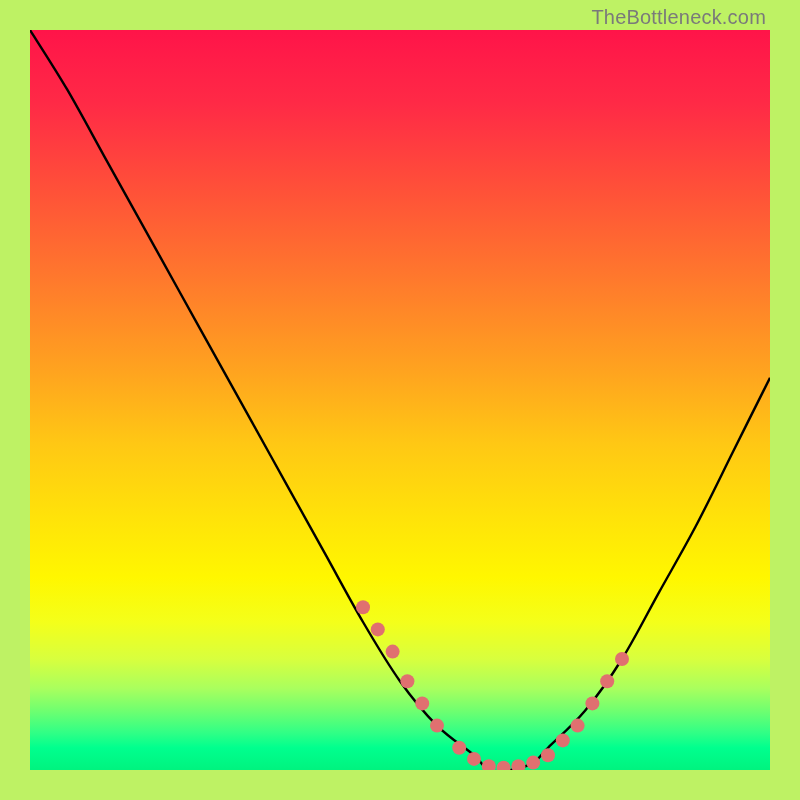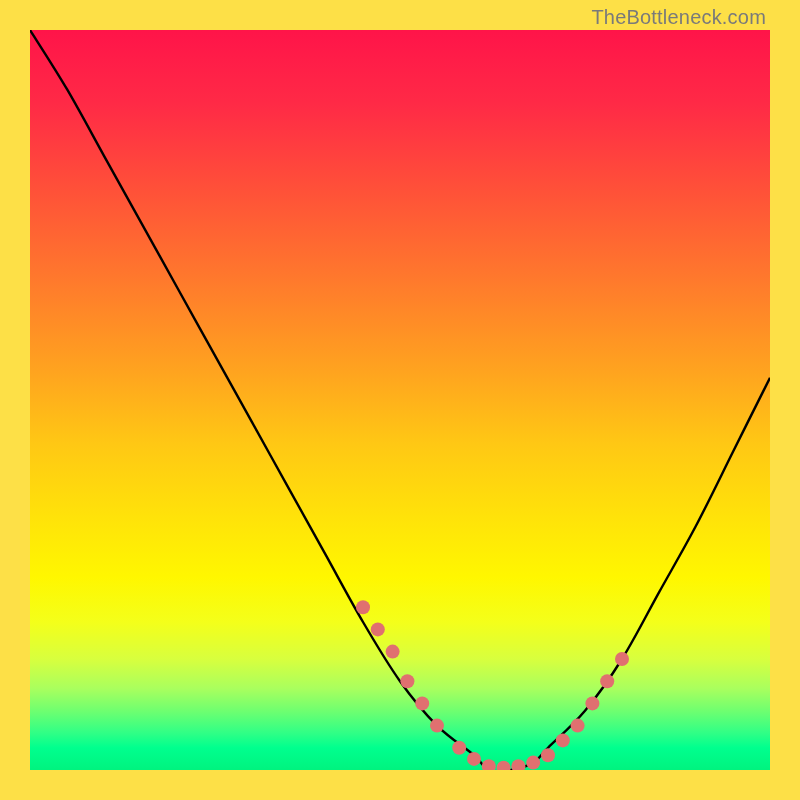--- a/index.html
+++ b/index.html
@@ -7,21 +7,21 @@
     padding: 0;
     width: 800px;
     height: 800px;
     overflow: hidden;
     background: #000;
     font-family: Arial, Helvetica, sans-serif;
   }
   .frame {
     position: absolute;
     inset: 0;
-    background: #fde047;
+    background: #bef264;
   }
   .plot {
     position: absolute;
     left: 30px;
     top: 30px;
     width: 740px;
     height: 740px;
     
     background: linear-gradient(
       to bottom,

